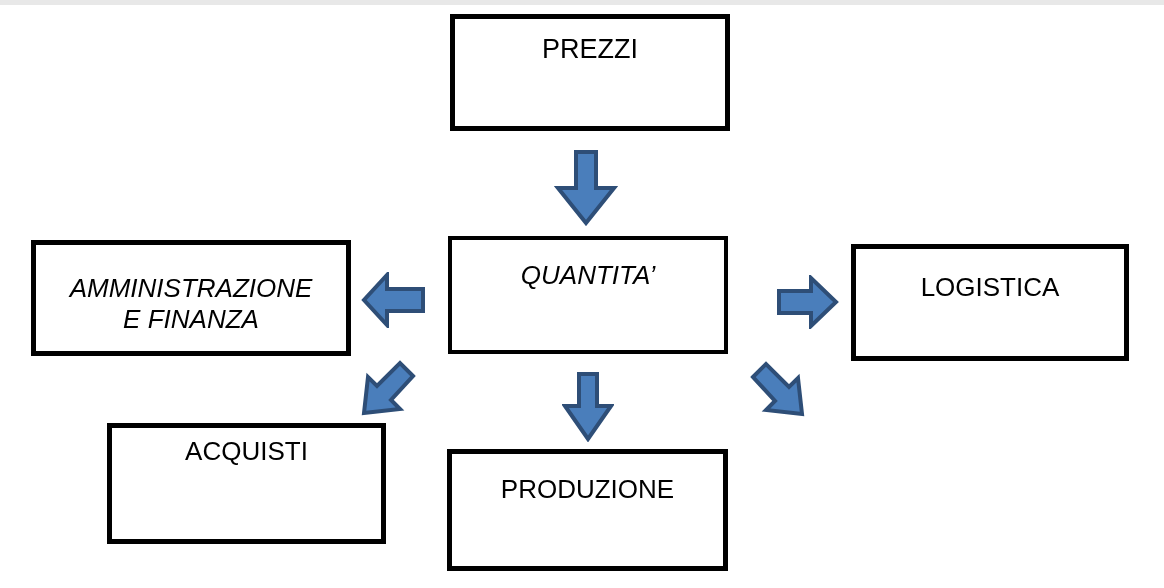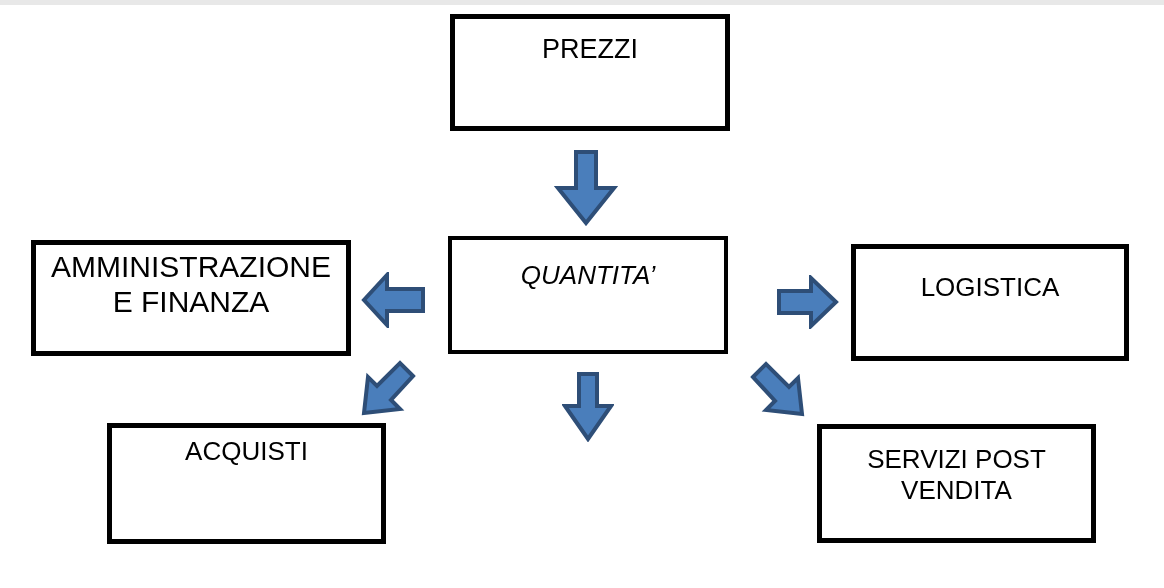--- a/index.html
+++ b/index.html
@@ -50,23 +50,24 @@
     padding-top: 15px;
   }
   #node-quantita {
     left: 448px; top: 236px; width: 280px; height: 118px;
     font-size: 26px;
     align-items: flex-start;
     padding-top: 20px;
   }
   #node-amministrazione {
     left: 31px; top: 240px; width: 320px; height: 116px;
-    font-size: 30px;
+    font-size: 26px;
     align-items: flex-start;
-    padding-top: 4px;
+    padding-top: 28px;
+    font-style: italic;
   }
   #node-logistica {
     left: 851px; top: 244px; width: 278px; height: 117px;
     font-size: 26px;
     align-items: flex-start;
     padding-top: 23px;
   }
   #node-acquisti {
     left: 107px; top: 423px; width: 279px; height: 121px;
     font-size: 26px;
@@ -117,25 +118,24 @@
   </div>
 
   <div class="node" id="node-logistica">
     <span class="label">LOGISTICA</span>
   </div>
 
   <div class="node" id="node-acquisti">
     <span class="label">ACQUISTI</span>
   </div>
 
+  <div class="node" id="node-produzione">
+    <span class="label">PRODUZIONE</span>
+  </div>
 
-  <div class="node" id="node-servizi">
-    <span class="label">SERVIZI POST
-VENDITA</span>
-  </div>
 
   <div class="arrow" id="arrow-prezzi-quantita">
     <svg width="64" height="76" viewBox="0 0 64 76">
       <polygon points="22,2 42,2 42,38 60,38 32,73 4,38 22,38" fill="#4A7EBB" stroke="#2E4E77" stroke-width="4" stroke-linejoin="miter"></polygon>
     </svg>
   </div>
 
   <div class="arrow" id="arrow-quantita-amministrazione">
     <svg width="64" height="56" viewBox="0 0 64 56">
       <polygon points="62,17 26,17 26,3 3,28 26,53 26,39 62,39" fill="#4A7EBB" stroke="#2E4E77" stroke-width="4" stroke-linejoin="miter"></polygon>

